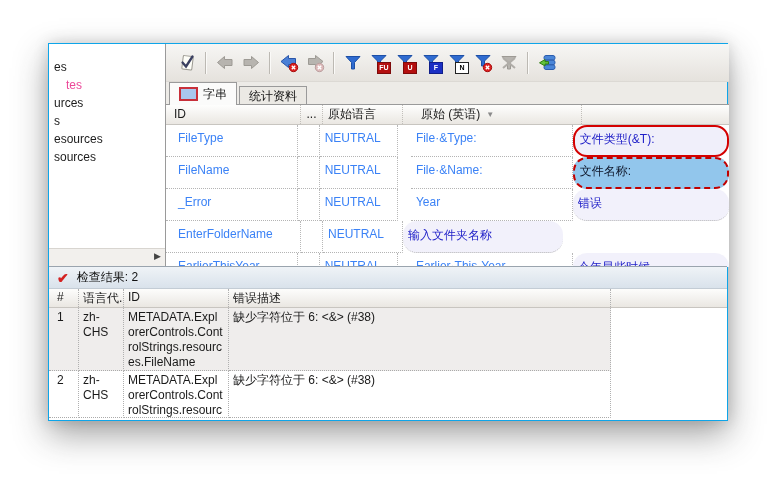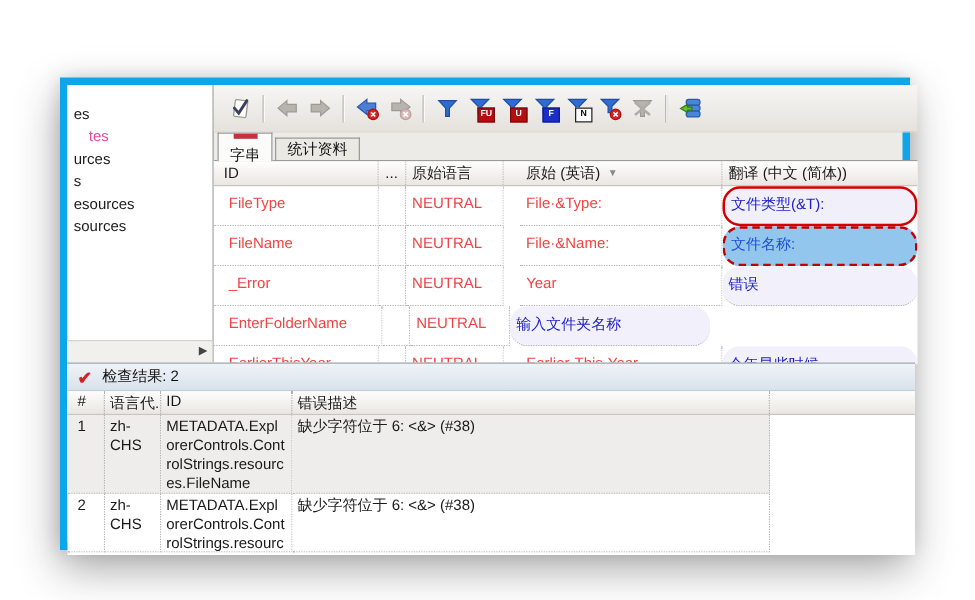--- a/index.html
+++ b/index.html
@@ -1,19 +1,19 @@
 <!DOCTYPE html>
 <html><head>
 <meta charset="utf-8">
 <style>
   html,body{margin:0;padding:0;}
   body{font-family:"Liberation Sans",sans-serif;background:#fff;}
   .stage{position:relative;width:780px;height:480px;background:#fff;overflow:hidden;}
-  .window{position:absolute;left:48px;top:62px;width:680px;height:378px;background:#edebe7;
-    border:6px solid #0ea5e9;box-sizing:border-box;
+  .window{position:absolute;left:48px;top:43px;width:680px;height:378px;background:#edebe7;
+    border:1px solid #0ea5e9;box-sizing:border-box;
     box-shadow:0 14px 32px rgba(40,40,40,.42),0 0 14px rgba(0,0,0,.15);}
   
   .sidebar{position:absolute;left:0;top:0;width:117px;height:222px;background:#fff;
     border-right:1px solid #9a9a9a;box-sizing:border-box;overflow:hidden;}
   .tree{padding-top:14px;}
   .tree-item{height:18px;line-height:18px;font-size:12px;color:#1c1c1c;padding-left:5px;
     white-space:nowrap;overflow:hidden;cursor:default;}
   .tree-item.muted{color:#ec4899;padding-left:17px;}
   .sidebar-scroll{position:absolute;left:0;bottom:0;width:100%;height:17px;background:#f2f0ed;
     border-top:1px solid #d8d5d0;}
@@ -26,44 +26,44 @@
     position:relative;margin:0 1px;}
   .tsep{width:1px;height:22px;background:#bcb9b3;border-right:1px solid #fbfaf8;margin:0 5px;}
   .badge{position:absolute;right:0;bottom:1px;min-width:10px;height:10px;line-height:10px;
     font-size:7px;font-weight:bold;text-align:center;padding:0 1px;letter-spacing:0;}
   .badge.red{background:#b40f0f;color:#fff;border:1px solid #7d0a0a;}
   .badge.blue{background:#1b2fc4;color:#fff;border:1px solid #101e8a;}
   .badge.white{background:#fff;color:#000;border:1px solid #222;}
   
   .tabstrip{height:23px;display:flex;align-items:flex-end;padding-left:3px;position:relative;}
   .tab{display:flex;align-items:center;gap:5px;font-size:12px;color:#111;
-    border:1px solid #9a9a9a;border-bottom:none;padding:0 9px;cursor:default;flex-direction:column;}
+    border:1px solid #9a9a9a;border-bottom:none;padding:0 9px;cursor:default;}
   .tab.active{background:#fbfbfa;height:22px;position:relative;z-index:2;}
   .tab.inactive{background:#ebe9e4;height:18px;margin-left:2px;}
   .tab-swatch{width:15px;height:10px;background:#a9c8ef;border:2px solid #c8303a;display:inline-block;}
   
   .grid{position:absolute;left:0;top:60px;width:563px;height:162px;background:#fff;
     border-top:1px solid #9a9a9a;overflow:hidden;}
   .grow{display:flex;}
   .gh{height:19px;background:linear-gradient(#fefefd,#eae7e2);border-bottom:1px solid #c8c5c0;}
   .gh .cell{font-size:12px;color:#1a1a1a;line-height:19px;padding:0 5px;box-sizing:border-box;
     border-right:1px dotted #c2bfba;white-space:nowrap;overflow:hidden;}
   .gr{height:32px;}
   .cell{box-sizing:border-box;}
-  .gr .cell{font-size:12px;color:#ef4444;padding:6px 5px 0 5px;border-right:1px dotted #b8b8b8;
+  .gr .cell{font-size:12px;color:#3b82f6;padding:6px 5px 0 5px;border-right:1px dotted #b8b8b8;
     border-bottom:1px dotted #b4b4b4;white-space:nowrap;overflow:hidden;}
   .c-id{width:135px;padding-left:12px !important;}
   .gh .c-id{padding-left:8px !important;}
   .c-dots{width:22px;text-align:center;}
   .c-lang{width:80px;}
   .c-orig{width:166px;margin-left:13px;}
   .c-trans{width:160px;border-right:none !important;}
   .gr .c-trans{background:#f2f1fb;color:#2121c8;border-radius:14px;}
   .gr .c-trans.errbox{border:2px solid #d40000 !important;background:#f0effa;padding-top:4px;}
-  .gr .c-trans.selbox{border:2px dashed #c00000 !important;background:#92c6ec;color:#1d4ed8;padding-top:4px;}
+  .gr .c-trans.selbox{border:2px dashed #c00000 !important;background:#92c6ec;color:#0f172a;padding-top:4px;}
   .sortarrow{display:inline-block;margin-left:6px;font-size:8px;color:#8a8a8a;vertical-align:1px;}
   
   .results{position:absolute;left:0;top:222px;width:678px;height:154px;background:#fff;}
   .results-header{height:21px;background:linear-gradient(#eff3f7,#d9e2eb);
     border-top:1px solid #9aa4ae;border-bottom:1px solid #c3ccd5;
     display:flex;align-items:center;font-size:12px;color:#111;}
   .check-icon{color:#d42222;font-size:14px;font-weight:bold;margin:0 8px 0 8px;line-height:1;}
   .rgrid .cell{font-size:12px;color:#1a1a1a;box-sizing:border-box;
     border-right:1px dotted #b0b0b0;padding:2px 4px;overflow:hidden;}
   .rh{display:flex;height:18px;background:linear-gradient(#fdfdfc,#eae7e2);border-bottom:1px solid #c8c5c0;}
@@ -195,21 +195,20 @@
           <span>统计资料</span>
         </div>
       </div>
 
       <div class="grid">
         <div class="grow gh">
           <div class="cell c-id">ID</div>
           <div class="cell c-dots">...</div>
           <div class="cell c-lang">原始语言</div>
           <div class="cell c-orig"><span>原始 (英语)</span><span class="sortarrow">▼</span></div>
-          <div class="cell c-trans">翻译 (中文 (简体))</div>
         </div>
 
         <div class="grow gr">
           <div class="cell c-id">FileType</div>
           <div class="cell c-dots"></div>
           <div class="cell c-lang">NEUTRAL</div>
           <div class="cell c-orig">File·&amp;Type:</div>
           <div class="cell c-trans errbox">文件类型(&amp;T):</div>
         </div>
 

